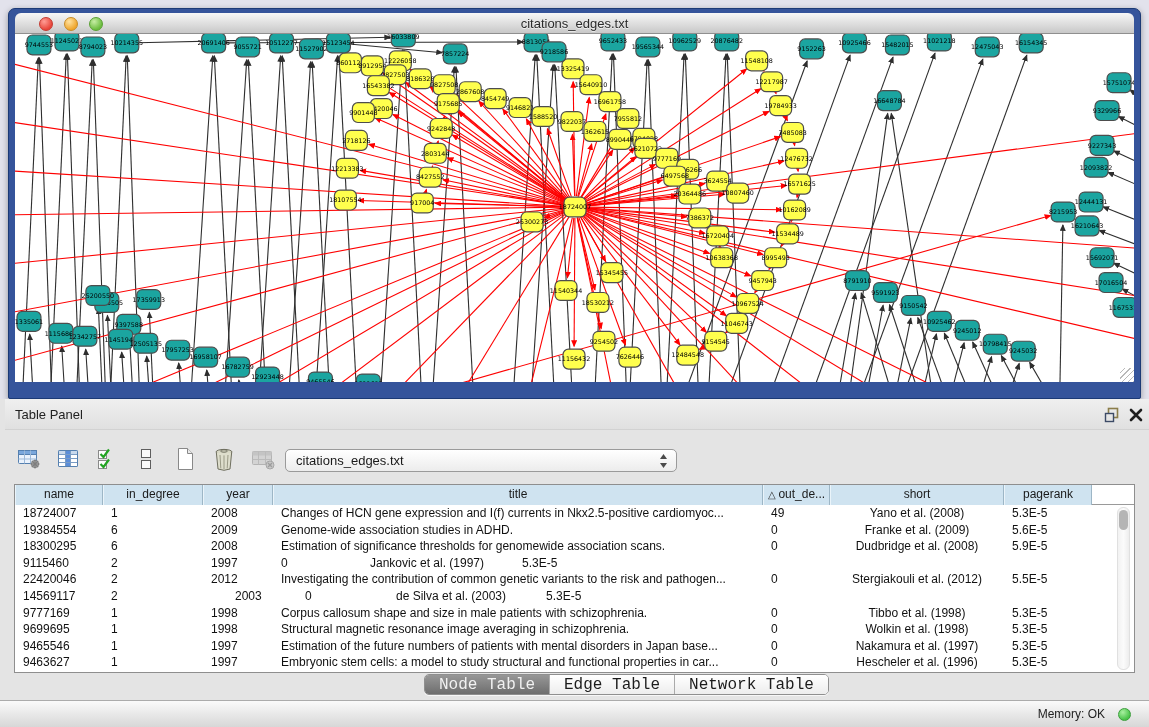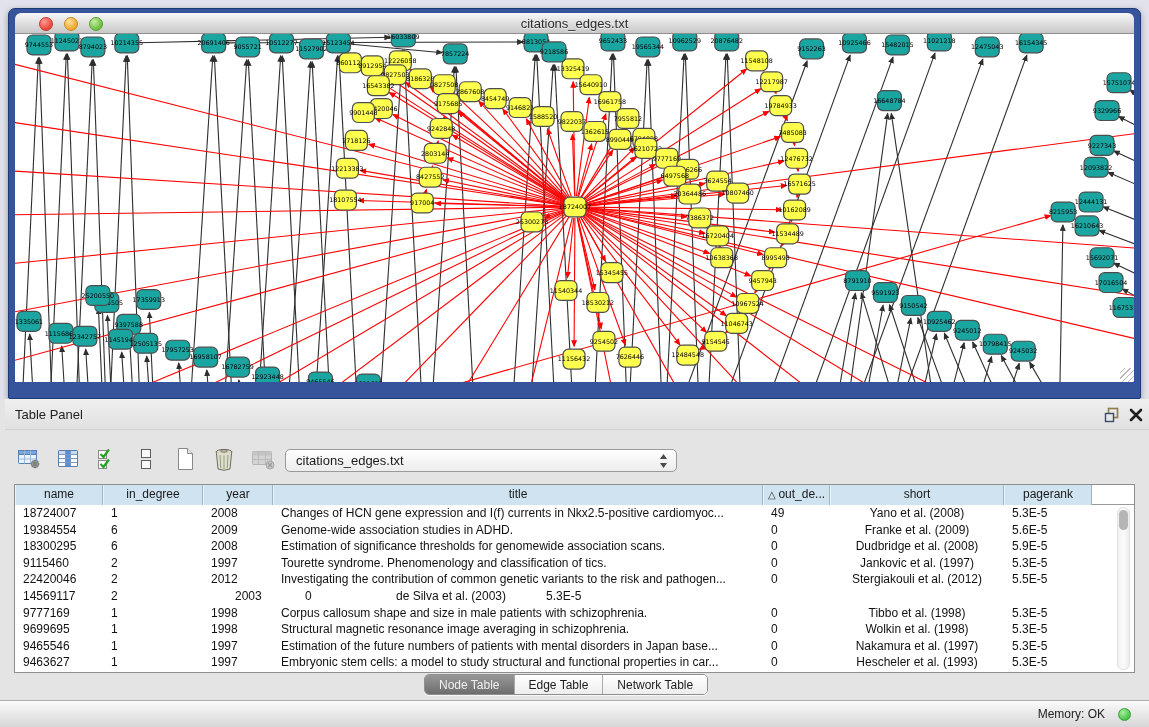--- a/index.html
+++ b/index.html
@@ -52,22 +52,22 @@
   .td { height:16.6px; line-height:16.5px; font-size:12px; color:#111; padding:0 2px 0 8px; flex:none;
     white-space:nowrap; overflow:hidden; }
   .td.center { text-align:center; padding:0 2px; }
   .v-scroll { position:absolute; right:4px; top:22px; bottom:2px; width:13px;
     background:linear-gradient(90deg,#f2f2f2,#fbfbfb,#ededed); border:1px solid #e0e0e0; border-radius:6px; }
   .v-thumb { position:absolute; left:1px; top:2px; width:9px; height:20px; background:#b5b5b5; border-radius:5px; }
 
   .tab-bar { position:absolute; left:424px; top:275px; height:21px; display:flex;
     border:1px solid #8f8f8f; border-radius:5px; overflow:hidden; background:#fff;
     box-shadow:0 1px 0 rgba(255,255,255,.7); }
-  .tab { height:100%; line-height:20px; font-size:12px; padding:0 14px; color:#1c1c1c;
-    background:linear-gradient(#ffffff,#ededed); border-right:1px solid #aaa; }
+  .tab { height:100%; line-height:20px; font-size:16px; padding:0 14px; color:#1c1c1c;
+    background:linear-gradient(#ffffff,#ededed); border-right:1px solid #aaa;font-family:Liberation Mono, monospace; }
   .tab:last-child { border-right:none; }
   .tab.selected { background:linear-gradient(#979797,#6e6e6e); color:#f1f1f1; }
 
   
   .statusbar { position:absolute; left:0; top:700px; width:1149px; height:27px;
     background:linear-gradient(#fafafa,#d7d7d7); border-top:1px solid #ababab; }
   .mem-label { position:absolute; right:44px; top:0; line-height:26px; font-size:12px; color:#222; }
   .mem-dot { position:absolute; right:18px; top:7px; width:13px; height:13px; border-radius:50%;
     background:radial-gradient(circle at 35% 30%, #a8f0a0, #49c349 70%); border:1px solid #3a9e3a; }
 </style>
@@ -641,21 +641,20 @@
           <div class="td" style="width: 70px;">2008</div>
           <div class="td" style="width: 490px;">Estimation of significance thresholds for genomewide association scans.</div>
           <div class="td" style="width: 67px;">0</div>
           <div class="td center" style="width: 174px;">Dudbridge et al. (2008)</div>
           <div class="td" style="width: 88px;">5.9E-5</div>
         </div>
         <div class="tr">
           <div class="td" style="width: 88px;">9115460</div>
           <div class="td" style="width: 100px;">2</div>
           <div class="td" style="width: 70px;">1997</div>
-          <div class="td" style="width: 490px;">Tourette syndrome. Phenomenology and classification of tics.</div>
           <div class="td" style="width: 67px;">0</div>
           <div class="td center" style="width: 174px;">Jankovic et al. (1997)</div>
           <div class="td" style="width: 88px;">5.3E-5</div>
         </div>
         <div class="tr">
           <div class="td" style="width: 88px;">22420046</div>
           <div class="td" style="width: 100px;">2</div>
           <div class="td" style="width: 70px;">2012</div>
           <div class="td" style="width: 490px;">Investigating the contribution of common genetic variants to the risk and pathogen...</div>
           <div class="td" style="width: 67px;">0</div>
@@ -696,21 +695,21 @@
           <div class="td" style="width: 67px;">0</div>
           <div class="td center" style="width: 174px;">Nakamura et al. (1997)</div>
           <div class="td" style="width: 88px;">5.3E-5</div>
         </div>
         <div class="tr">
           <div class="td" style="width: 88px;">9463627</div>
           <div class="td" style="width: 100px;">1</div>
           <div class="td" style="width: 70px;">1997</div>
           <div class="td" style="width: 490px;">Embryonic stem cells: a model to study structural and functional properties in car...</div>
           <div class="td" style="width: 67px;">0</div>
-          <div class="td center" style="width: 174px;">Hescheler et al. (1993)</div>
+          <div class="td center" style="width: 174px;">Hescheler et al. (1996)</div>
           <div class="td" style="width: 88px;">5.3E-5</div>
         </div>
       </div>
     <div class="v-scroll">
       <div class="v-thumb"></div>
     </div>
   </div>
 
   <div class="tab-bar">
     <div class="tab selected">Node Table</div>

